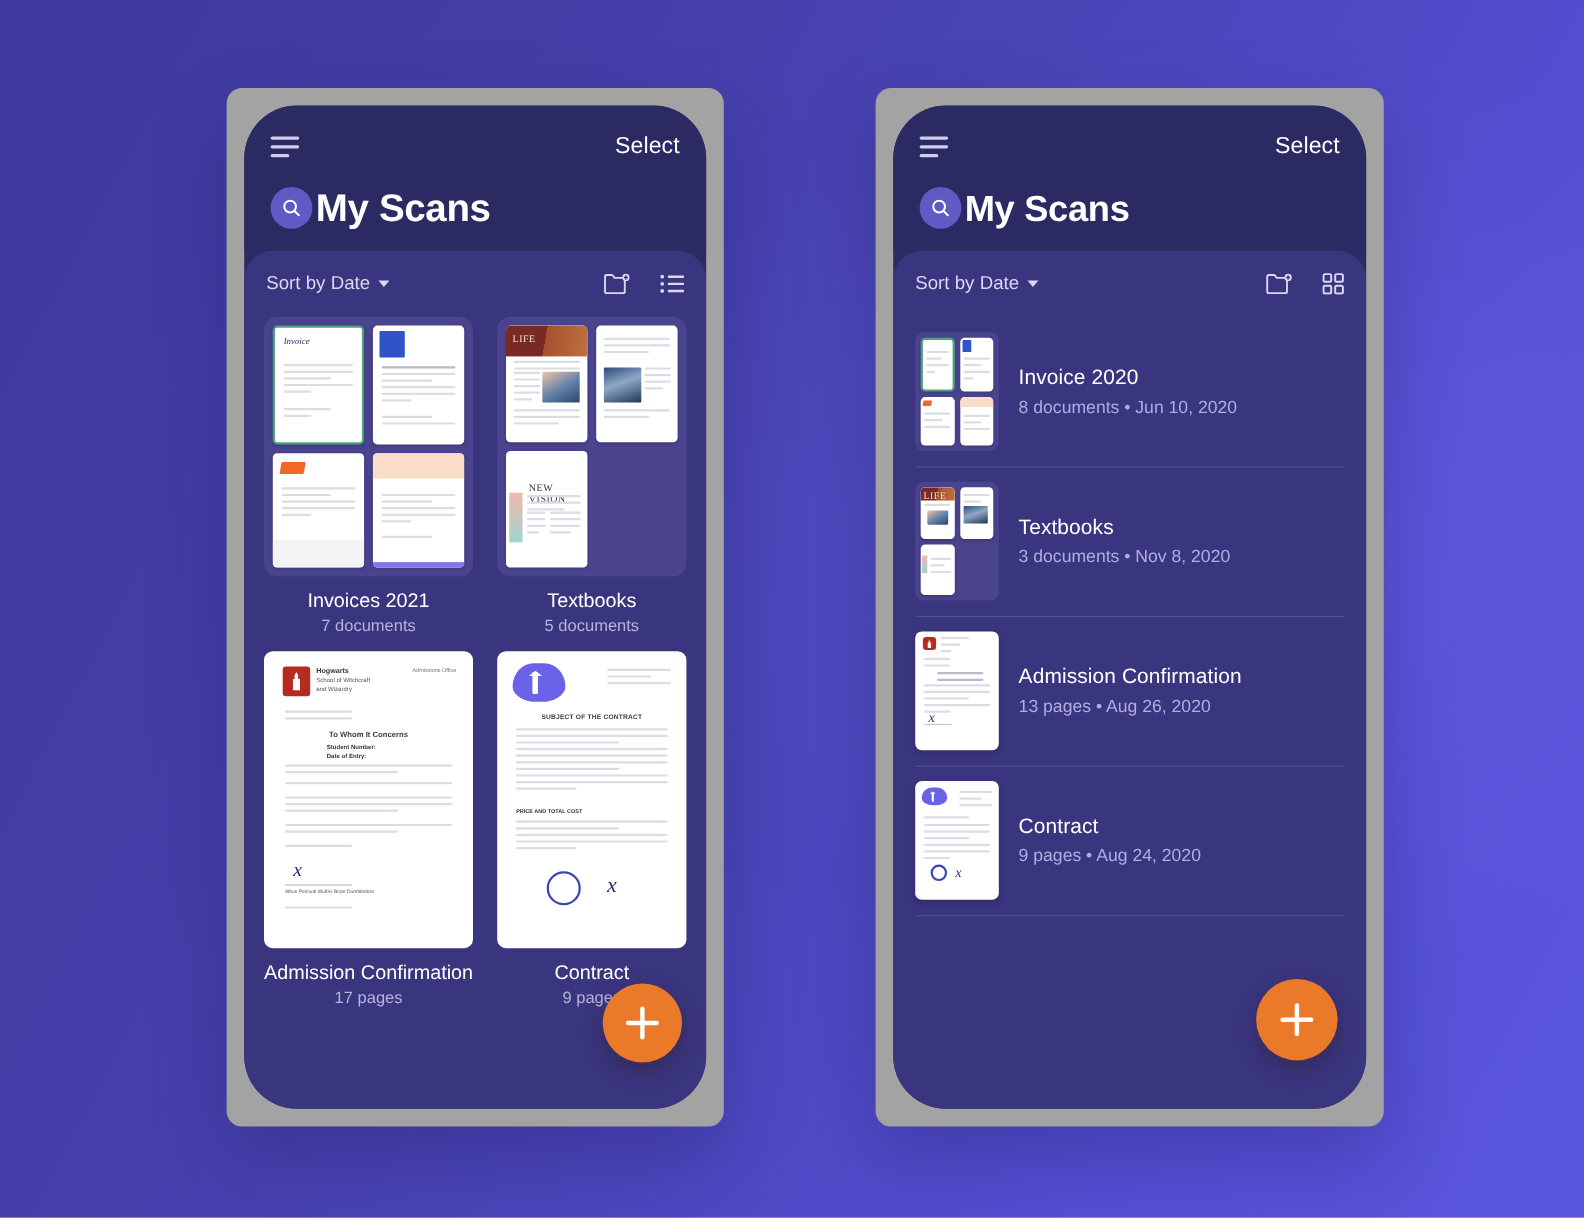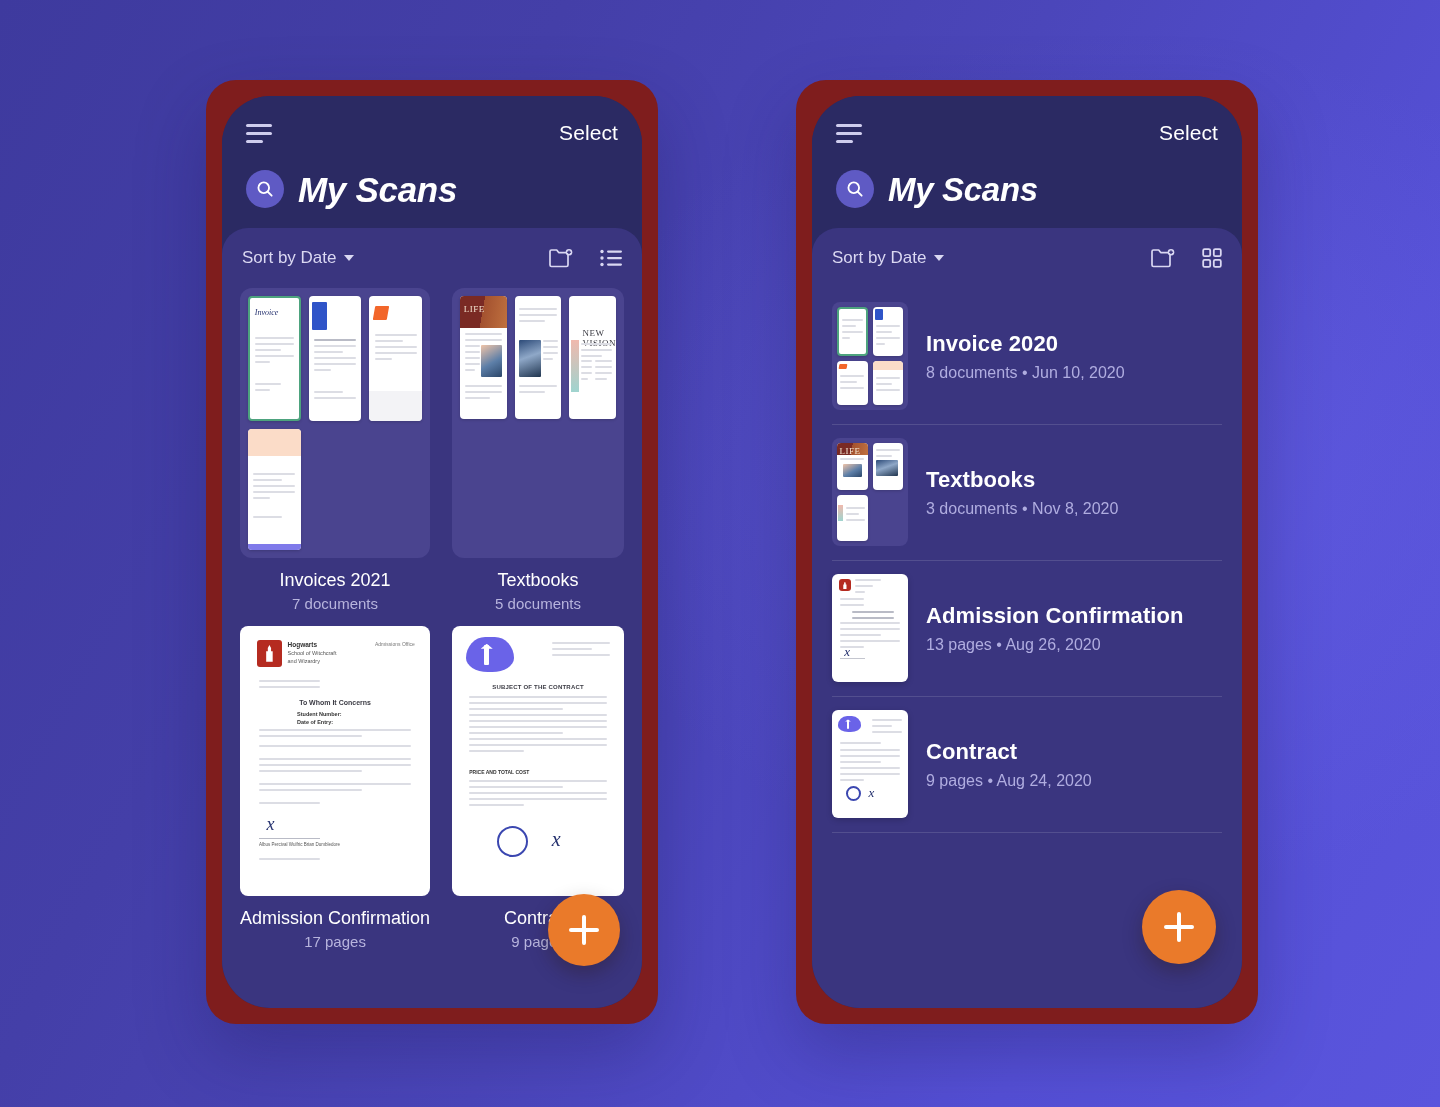--- a/index.html
+++ b/index.html
@@ -14,22 +14,22 @@
   }
   .bg-sheen {
     position: absolute; inset: 0;
     background: radial-gradient(ellipse 900px 700px at 78% 42%, rgba(110,104,236,.35), rgba(110,104,236,0) 62%);
     pointer-events: none;
   }
 
   
   .phone {
     position: absolute;
-    background: #7f1d1d;
-    border-radius: 30px;
+    background: #a3a3a3;
+    border-radius: 14px;
     box-shadow: 0 30px 70px rgba(28,24,86,.30);
   }
   .phone.left  { left: 206px; top: 80px;  width: 452px; height: 944px; }
   .phone.right { left: 796px; top: 80px;  width: 462px; height: 944px; }
   .screen {
     position: absolute;
     left: 16px; top: 16px; right: 16px; bottom: 16px;
     background: #2b2a63;
     border-radius: 48px;
     overflow: hidden;
@@ -48,21 +48,21 @@
     display: flex; align-items: center; justify-content: space-between;
   }
   .hamburger { width: 26px; display: flex; flex-direction: column; gap: 5px; cursor: pointer; }
   .hamburger i { display: block; height: 3px; background: #cfcdee; border-radius: 2px; }
   .hamburger i:nth-child(1) { width: 100%; }
   .hamburger i:nth-child(2) { width: 100%; }
   .hamburger i:nth-child(3) { width: 64%; }
   .select-btn {
     color: #ffffff; font-size: 21px; font-weight: 400; letter-spacing: .1px; cursor: pointer;
   }
-  .title-row { display: flex; align-items: center; gap: 14px; padding-bottom: 20px; font-style: italic; }
+  .title-row { display: flex; align-items: center; gap: 3px; padding-bottom: 20px; }
   .search-circle {
     width: 38px; height: 38px; border-radius: 50%;
     background: #5f5ac4;
     display: flex; align-items: center; justify-content: center;
     flex: 0 0 auto; cursor: pointer;
   }
   .page-title {
     color: #ffffff; font-size: 35px; font-weight: 700; letter-spacing: -.3px; line-height: 1;
   }
   .right .page-title { font-size: 33px; }
@@ -82,25 +82,25 @@
   }
   .sort-label { color: #dad8f2; font-size: 17px; display: flex; align-items: center; gap: 7px; cursor: pointer; }
   .caret { width: 0; height: 0; border-left: 5px solid transparent; border-right: 5px solid transparent; border-top: 6px solid #dad8f2; }
   .sort-icons { display: flex; align-items: center; gap: 26px; }
   .ico { cursor: pointer; display: flex; align-items: center; }
 
   
   .grid-wrap { padding: 0 18px; display: grid; grid-template-columns: 1fr 1fr; gap: 14px 22px; }
   .folder-card { display: flex; flex-direction: column; align-items: center; }
   .folder-tile {
-    width: 100%; height: 270px;
+    width: 100%; height: 236px;
     background: #4a448f;
     border-radius: 12px;
     padding: 8px;
-    display: grid; grid-template-columns: 1fr 1fr 1fr; gap: 8px;
+    display: grid; grid-template-columns: 1fr 1fr; gap: 8px;
   }
   .doc-card-tile {
     width: 100%; height: 270px;
     background: #ffffff;
     border-radius: 8px;
     overflow: hidden;
     position: relative;
   }
   .folder-name { color: #ffffff; font-size: 18px; font-weight: 500; margin-top: 12px; white-space: nowrap; }
   .folder-sub { color: #b7b4dd; font-size: 15px; margin-top: 4px; }
@@ -188,21 +188,21 @@
     display: grid; grid-template-columns: 1fr 1fr; gap: 5px;
     flex: 0 0 auto;
   }
   .thumb-doc {
     width: 76px; height: 108px;
     background: #ffffff; border-radius: 6px;
     flex: 0 0 auto; position: relative; overflow: hidden;
     box-shadow: 0 2px 6px rgba(0,0,0,.18);
   }
   .li-text { display: flex; flex-direction: column; gap: 7px; }
-  .li-title { color: #ffffff; font-size: 22px; font-weight: 700; letter-spacing: .1px; }
+  .li-title { color: #ffffff; font-size: 19px; font-weight: 400; letter-spacing: .1px; }
   .li-meta { color: #b0ade0; font-size: 16px; }
 
   
   .fab {
     position: absolute;
     width: 72px; height: 72px; border-radius: 50%;
     background: #ea7a2a;
     display: flex; align-items: center; justify-content: center;
     box-shadow: 0 8px 20px rgba(40,20,0,.30);
     cursor: pointer;

